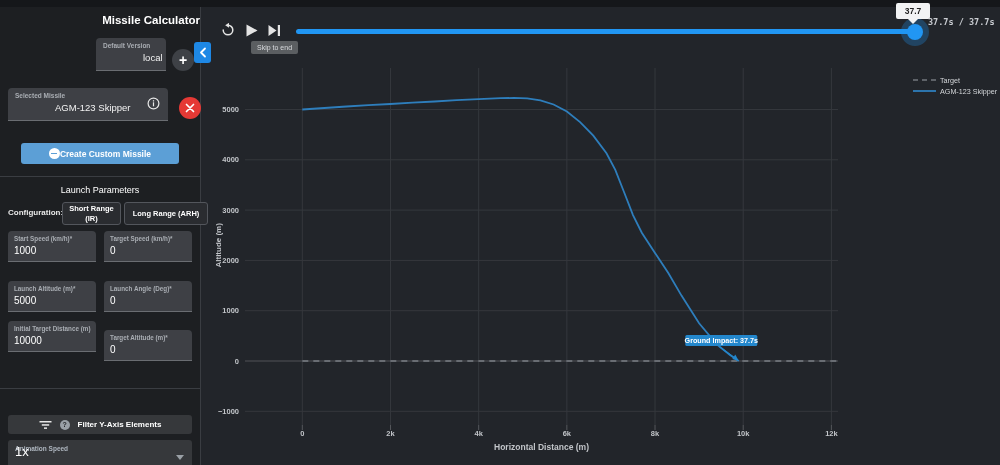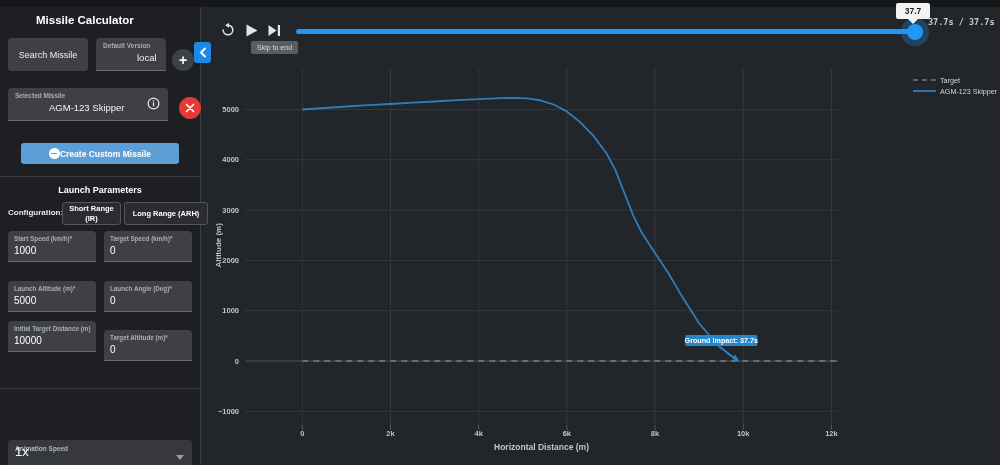--- a/index.html
+++ b/index.html
@@ -4,44 +4,44 @@
 <style>
   * { margin:0; padding:0; box-sizing:border-box; }
   html,body { width:1000px; height:465px; overflow:hidden; background:#22252a;
               font-family:"Liberation Sans", sans-serif; }
 
   .topstrip { position:absolute; left:0; top:0; width:1000px; height:7px; background:#15171a; z-index:5; }
 
   
   .sidebar { position:absolute; left:0; top:0; width:201px; height:465px; background:#1d1f22;
              border-right:1px solid #3a3d42; z-index:2; }
-  .sb-title { position:absolute; left:0; top:14px; width:200px; text-align:left;
-              color:#fff; font-size:11.5px; font-weight:700;margin-left:36px; }
+  .sb-title { position:absolute; left:0; top:14px; width:200px; text-align:right;
+              color:#fff; font-size:11.5px; font-weight:700; }
   .filled { position:absolute; background:#3e4045; border-radius:4px 4px 0 0; border-bottom:1px solid #6a6d72; }
   .filled .flabel { position:absolute; left:7px; top:4px; font-size:6.5px; font-weight:700; color:#a9adb3; }
-  .filled .fvalue { position:absolute; left:1px; top:14px; font-size:9.5px; color:#f2f2f2;padding-left:40px; }
+  .filled .fvalue { position:absolute; left:7px; top:14px; font-size:9.5px; color:#f2f2f2;padding-left:40px; }
   .btn-search { position:absolute; left:8px; top:38px; width:80px; height:33px; background:#3e4045;
                 border-radius:4px; color:#f0f0f0; font-size:9px; display:flex; align-items:center;
                 justify-content:center; cursor:pointer; }
   .fld-version { left:96px; top:38px; width:70px; height:33px; }
   .fld-missile { left:8px; top:88px; width:160px; height:33px; }
   .info-icon { position:absolute; right:8px; top:9px; width:13px; height:13px; }
   .circle-btn { position:absolute; width:22px; height:22px; border-radius:50%; display:flex;
                 align-items:center; justify-content:center; cursor:pointer; }
   .plus-btn { left:172px; top:49px; background:#3e4146; color:#fff; font-size:14px; font-weight:700; }
   .close-btn { left:179px; top:97px; background:var(--danger,#e53935); }
   .create-btn { position:absolute; left:21px; top:143px; width:158px; height:21px; border-radius:3px;
                 background:var(--create,#5c9fd6); color:#fff; font-size:8.5px; font-weight:700;
                 display:flex; align-items:center; justify-content:center; cursor:pointer; }
   .minus-circle { width:11px; height:11px; border-radius:50%; background:#fff; position:relative; }
   .minus-circle::after { content:""; position:absolute; left:2.5px; top:4.8px; width:6px; height:1.6px;
                          background:var(--create,#5c9fd6); }
   .divider { position:absolute; left:0; width:200px; height:1px; background:#3a3d42; }
   .section-head { position:absolute; left:0; width:200px; text-align:center; color:#fff;
-                  font-size:9px; font-weight:700; }
+                  font-size:9px; font-weight:400; }
   .config-label { position:absolute; left:8px; top:208px; color:#e8e8e8; font-size:8px; font-weight:700; }
   .config-btn { position:absolute; top:202px; height:23px; background:#2a2c30; border:1px solid #53565c;
                 border-radius:3px; color:#fff; font-size:7.5px; font-weight:700; line-height:1.25;
                 display:flex; align-items:center; justify-content:center; text-align:center; cursor:pointer;
                 padding:0 3px; }
   .param { position:absolute; width:88px; height:31px; background:#3e4045; border-radius:4px 4px 0 0;
            border-bottom:1px solid #6a6d72; }
   .param .flabel { position:absolute; left:6px; top:4px; font-size:6.3px; font-weight:700; color:#a9adb3; white-space:nowrap; }
   .param .fvalue { position:absolute; left:6px; top:14px; font-size:10px; color:#fff; }
   .filter-btn { position:absolute; left:8px; top:415px; width:184px; height:19px; background:#36383b;
@@ -82,21 +82,20 @@
   .chart-svg { position:absolute; left:0; top:55px; }
 </style>
 </head>
 <body>
 
 <div class="topstrip"></div>
 
 <div class="sidebar">
   <div class="sb-title">Missile Calculator</div>
 
-  <div class="btn-search">Search Missile</div>
 
   <div class="filled fld-version">
     <div class="flabel">Default Version</div>
     <div class="fvalue">local</div>
   </div>
 
   <div class="circle-btn plus-btn">
     <span>+</span>
   </div>
 
@@ -148,20 +147,29 @@
     <div class="flabel">Initial Target Distance (m)</div>
     <div class="fvalue">10000</div>
   </div>
   <div class="param" style="left:104px; top:330px;">
     <div class="flabel">Target Altitude (m)*</div>
     <div class="fvalue">0</div>
   </div>
 
   <div class="divider" style="top:388px"></div>
 
+  <div class="filter-btn">
+    <svg width="13" height="10" viewBox="0 0 13 10">
+      <rect x="0.5" y="1" width="12" height="1.5" fill="#e8e8e8"></rect>
+      <rect x="2.8" y="4.2" width="7.4" height="1.5" fill="#e8e8e8"></rect>
+      <rect x="5" y="7.4" width="3" height="1.5" fill="#e8e8e8"></rect>
+    </svg>
+    <span class="help-icon">?</span>
+    <span>Filter Y-Axis Elements</span>
+  </div>
 
   <div class="anim-box">
     <div class="flabel">Animation Speed</div>
     <div class="fvalue">1x</div>
     <span class="caret"></span>
   </div>
 </div>
 
 <div class="collapse-btn">
   <svg width="8" height="11" viewBox="0 0 8 11">

